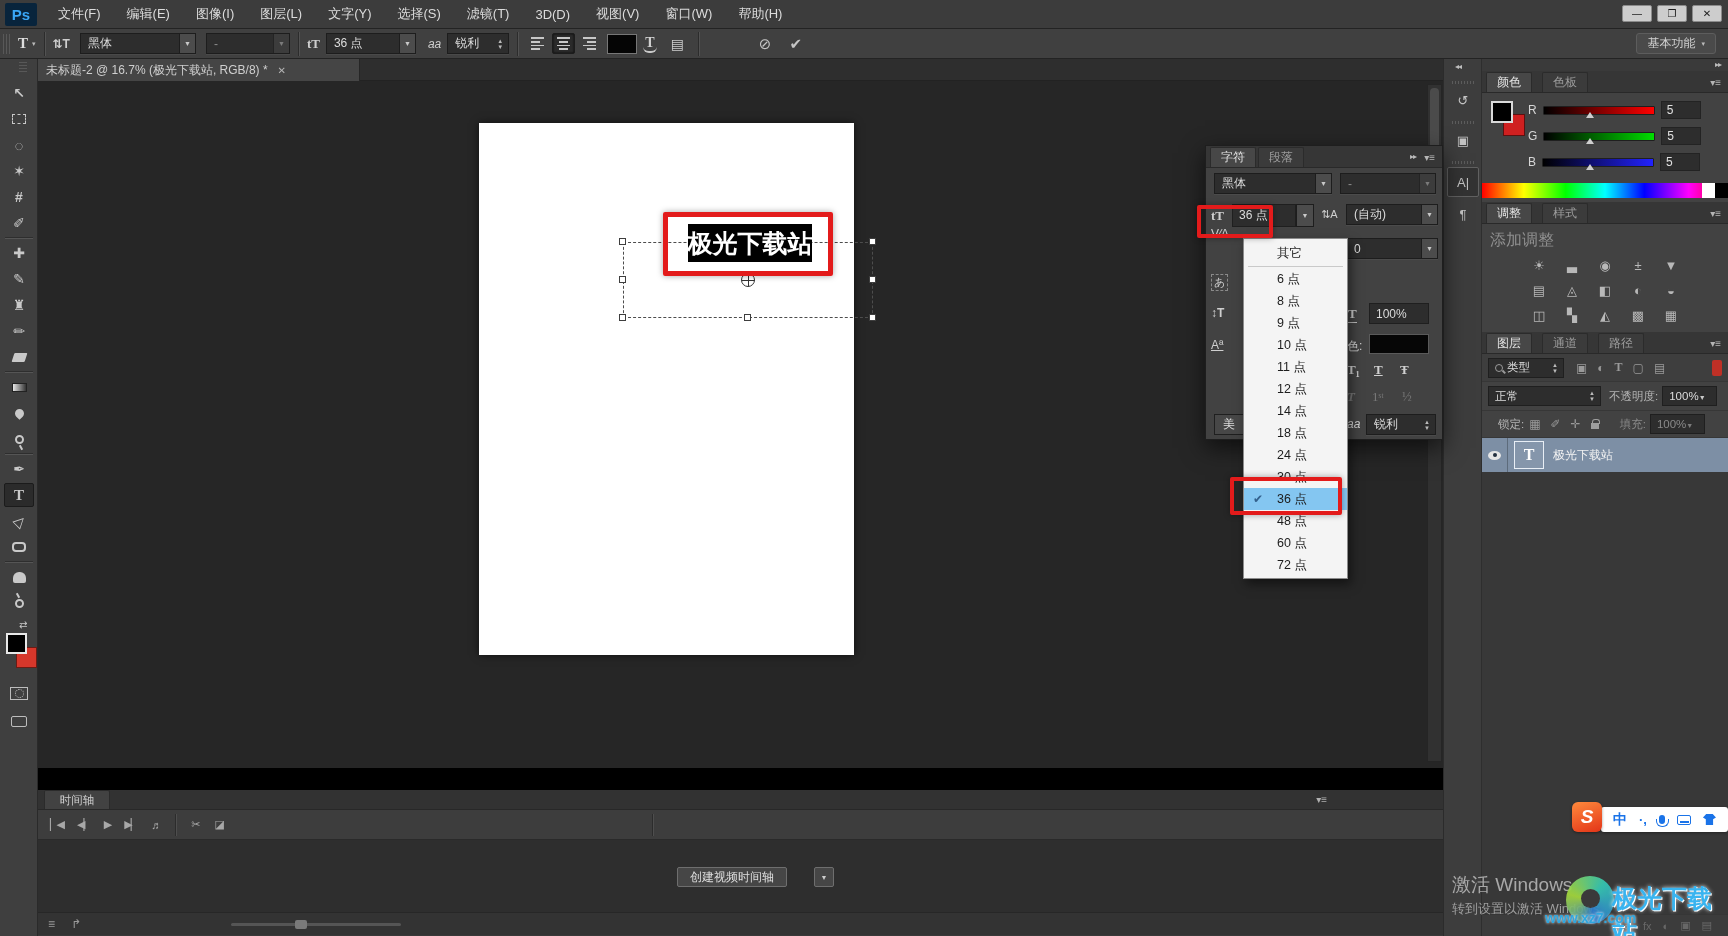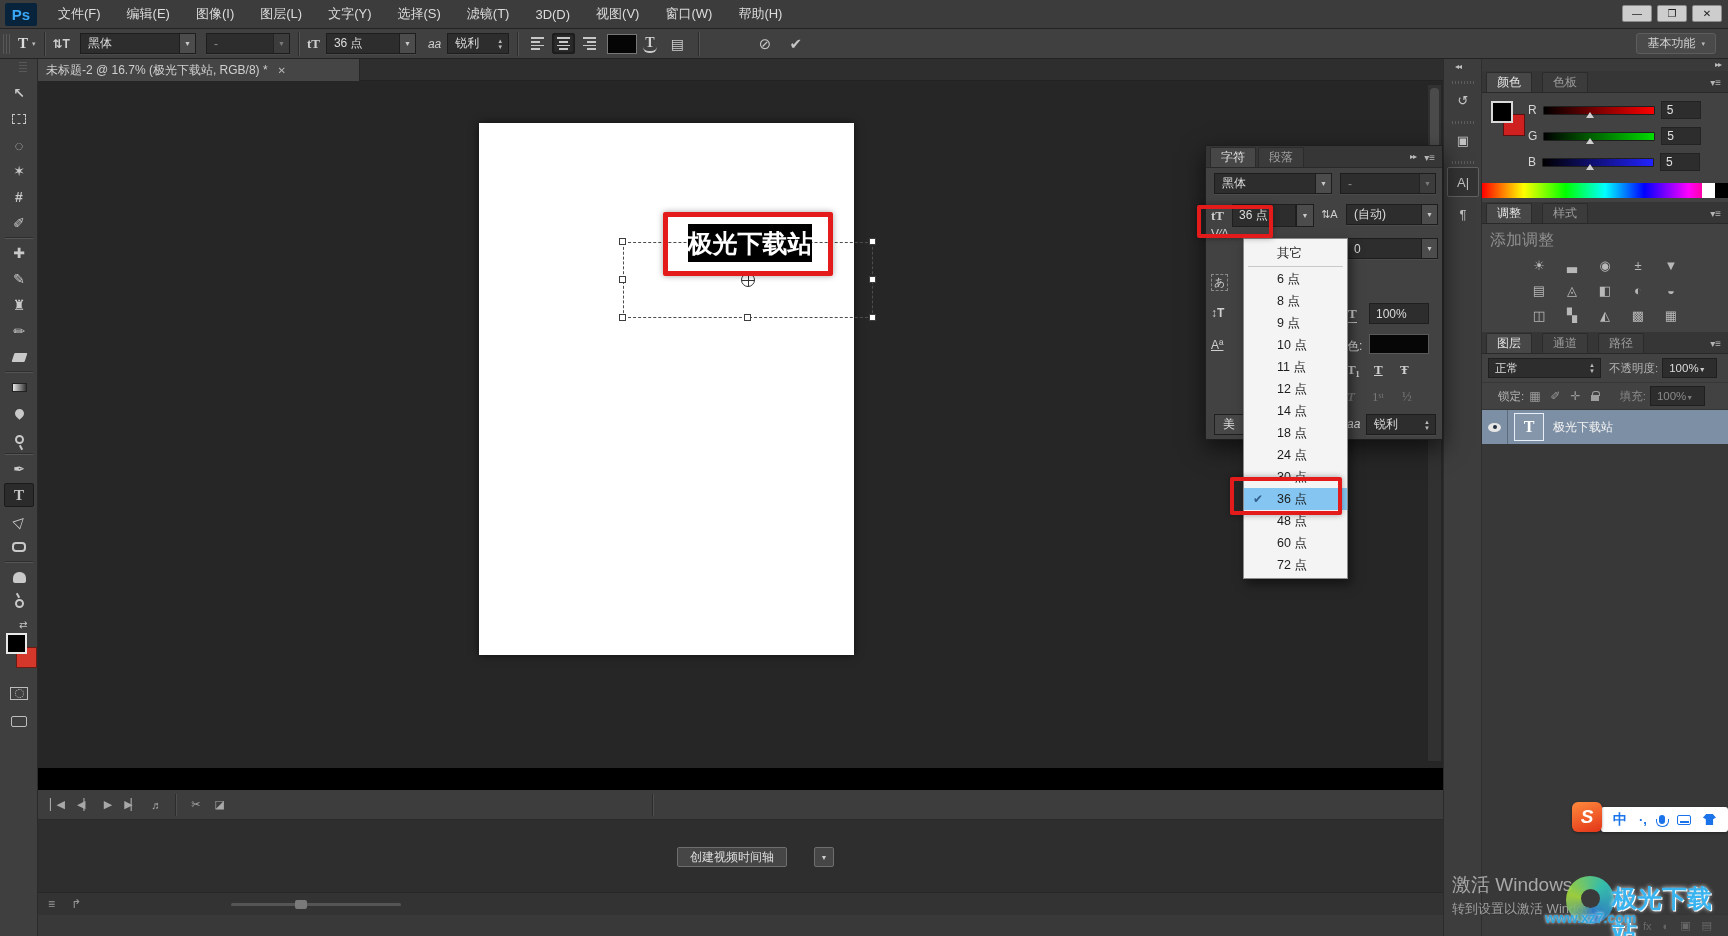--- a/index.html
+++ b/index.html
@@ -359,20 +359,26 @@
   <span class="h" style="left:744px;top:314px"></span>
   <span class="h" style="left:869px;top:314px"></span>
   <div class="tgt"></div>
   <div class="hilite">
       <span>极光下载站</span>
     </div>
   <div class="redbox" style="left:663px;top:212px;width:170px;height:64px;border-width:5px"></div>
 
 
   <div class="timeline">
+    <div class="tlhead">
+      <div class="tltab">
+          <span>时间轴</span>
+        </div>
+      <span class="tlmenu g" data-glyph="▾≡"></span>
+    </div>
     <div class="tlctl">
       <span class="tbtn g" style="margin-left:12px" data-glyph="▏◀"></span>
       <span class="tbtn g" data-glyph="◀▏"></span>
       <span class="tbtn g" data-glyph="▶"></span>
       <span class="tbtn g" data-glyph="▶▏"></span>
       <span class="tbtn g" data-glyph="♬"></span>
       <span class="vl"></span>
       <span class="tbtn g" style="letter-spacing:0" data-glyph="✂"></span>
       <span class="tbtn g" style="letter-spacing:0" data-glyph="◪"></span>
       <span class="vl" style="margin-left:420px"></span>
@@ -480,20 +486,33 @@
       <div class="ptab on">
           <span>图层</span>
         </div>
       <div class="ptab">
           <span>通道</span>
         </div>
       <div class="ptab">
           <span>路径</span>
         </div>
       <span class="pmenu g" data-glyph="▾≡"></span>
+    </div>
+    <div class="lrow" style="height:28px;background:#3e3e3e">
+      <div class="ddl" style="width:76px;margin-left:6px;padding-right:14px">
+        <span class="maglass"></span>
+        <span>类型</span>
+          <span class="ud"></span>
+      </div>
+      <span class="fico g" style="margin-left:12px" data-glyph="▣"></span>
+      <span class="fico g" data-glyph="◐"></span>
+      <span class="fico g serifT" data-glyph="T"></span>
+      <span class="fico g" data-glyph="▢"></span>
+      <span class="fico g" data-glyph="▤"></span>
+      <span class="redtoggle"></span>
     </div>
     <div class="lrow" style="height:29px">
       <div class="ddl" style="width:113px;margin-left:6px;padding-right:14px">
         <span>正常</span>
           <span class="ud"></span>
       </div>
       <span style="margin-left:8px;color:#b3b3b3;font-size:11.5px">不透明度:</span>
       <div class="ddl" style="width:55px;margin-left:4px">
         <span>100%</span>
           <span class="arr" style="background:none;border:none;width:12px"></span>

